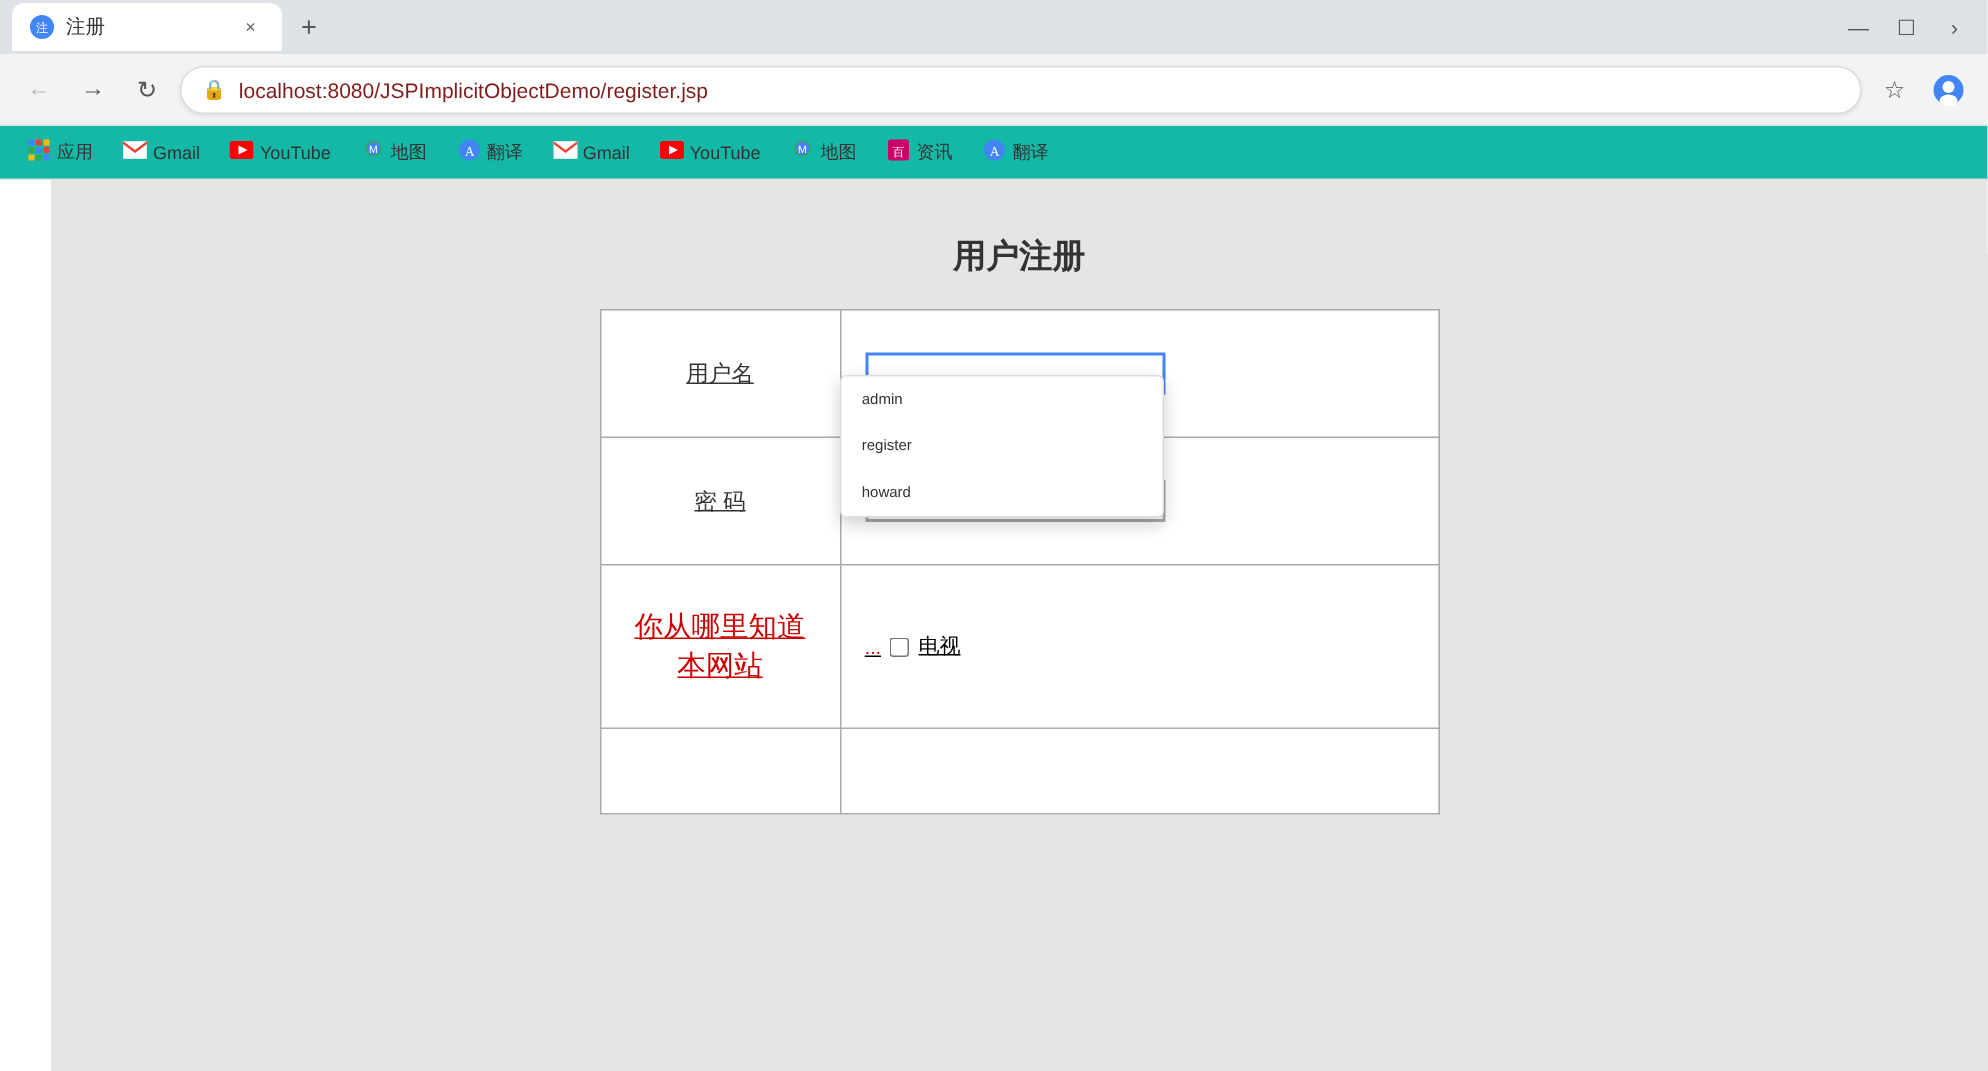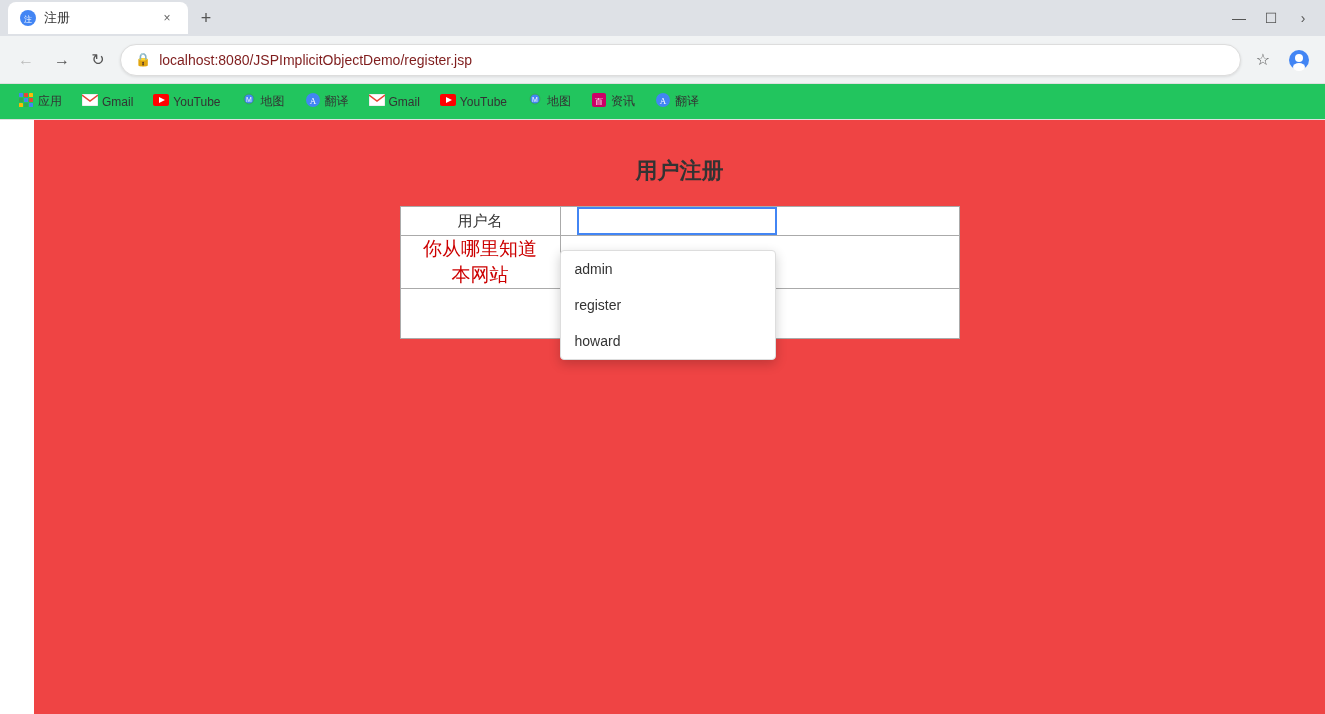--- a/index.html
+++ b/index.html
@@ -108,40 +108,40 @@
       color: #555;
       cursor: pointer;
     }
 
     
     .bookmarks-bar {
       display: flex;
       align-items: center;
       height: 36px;
       padding: 0 10px;
-      background: #22c55e;
+      background: #14b8a6;
       border-bottom: 1px solid #e0e0e0;
       gap: 4px;
       font-size: 12px;
       overflow: hidden;
     }
     .bookmark-item {
       display: flex;
       align-items: center;
       gap: 4px;
       padding: 3px 8px;
       border-radius: 4px;
       cursor: pointer;
       white-space: nowrap;
       color: #333;
     }
 
     
     .page-content {
-      background: #ef4444;
+      background: #e5e5e5;
       padding: 20px;
       height: calc(714px - 120px);
       display: flex;
       flex-direction: column;
       align-items: center;
       margin-left: 34px;
     }
 
     .page-title {
       font-size: 22px;
@@ -157,22 +157,23 @@
       width: 560px;
     }
 
     .reg-table {
       width: 100%;
       border-collapse: collapse;
       border: 1px solid #aaa;
     }
     .reg-table td {
       border: 1px solid #aaa;
-      padding: 0 16px;
+      padding: 28px 16px;
       vertical-align: middle;
+      text-decoration: underline;
     }
     .label-cell {
       width: 160px;
       text-align: center;
       font-size: 15px;
       color: #333;
       background: #fff;
     }
     .input-cell {
       background: #fff;
@@ -206,21 +207,21 @@
       left: 160px;
       width: 216px;
       background: #fff;
       border: 1px solid #ddd;
       box-shadow: 0 4px 12px rgba(0,0,0,0.2);
       border-radius: 4px;
       z-index: 100;
     }
     .autocomplete-item {
       padding: 10px 14px;
-      font-size: 14px;
+      font-size: 10px;
       color: #333;
       cursor: pointer;
     }
   </style>
 </head>
 <body>
 
 <div class="browser-chrome">
   <div class="tab-bar">
     <div class="tab">
@@ -373,20 +374,26 @@
 <div class="page-content">
   <h2 class="page-title">用户注册</h2>
 
   <div class="reg-form-container">
     <table class="reg-table">
       <tbody>
           <tr>
         <td class="label-cell">用户名</td>
         <td class="input-cell">
           <input type="text" class="form-input" autocomplete="off" style="">
+        </td>
+      </tr>
+      <tr>
+        <td class="label-cell">密 码</td>
+        <td class="input-cell">
+          <input type="password" class="form-input" style="border-color: rgb(170, 170, 170);">
         </td>
       </tr>
       <tr>
         <td class="label-cell source-label">你从哪里知道本网站</td>
         <td class="input-cell">
           <div class="checkbox-cell">
             <span style="font-size:13px;color:#cc0000;">...</span>
             <input type="checkbox" style="">
             <span>电视</span>
           </div>

